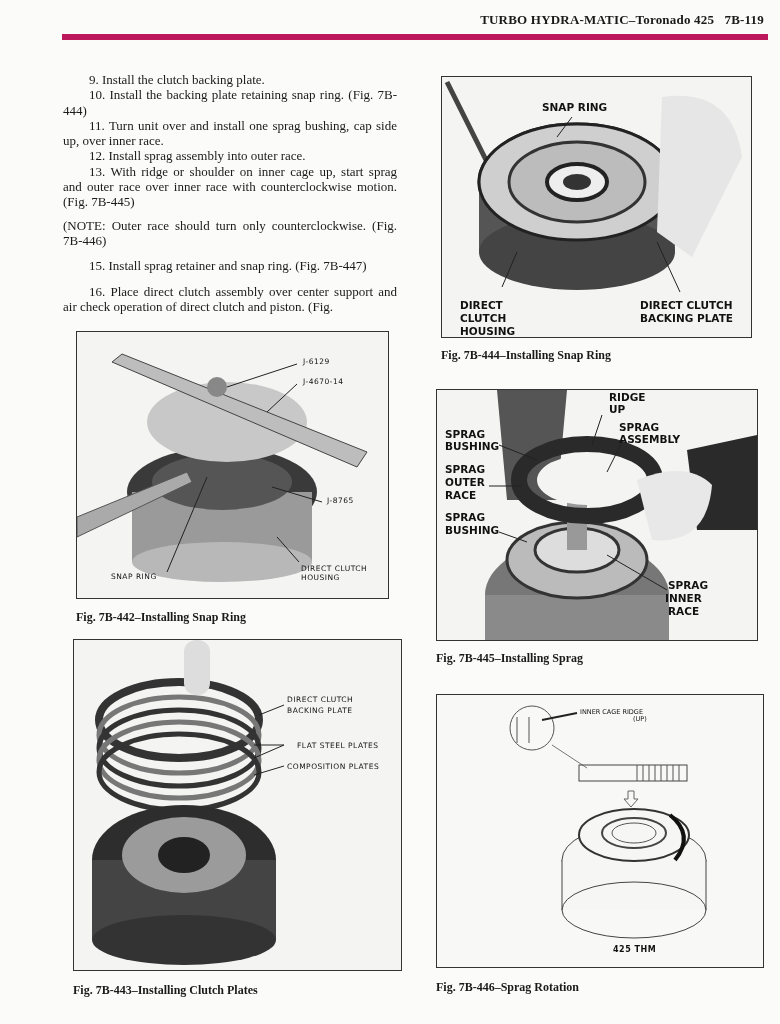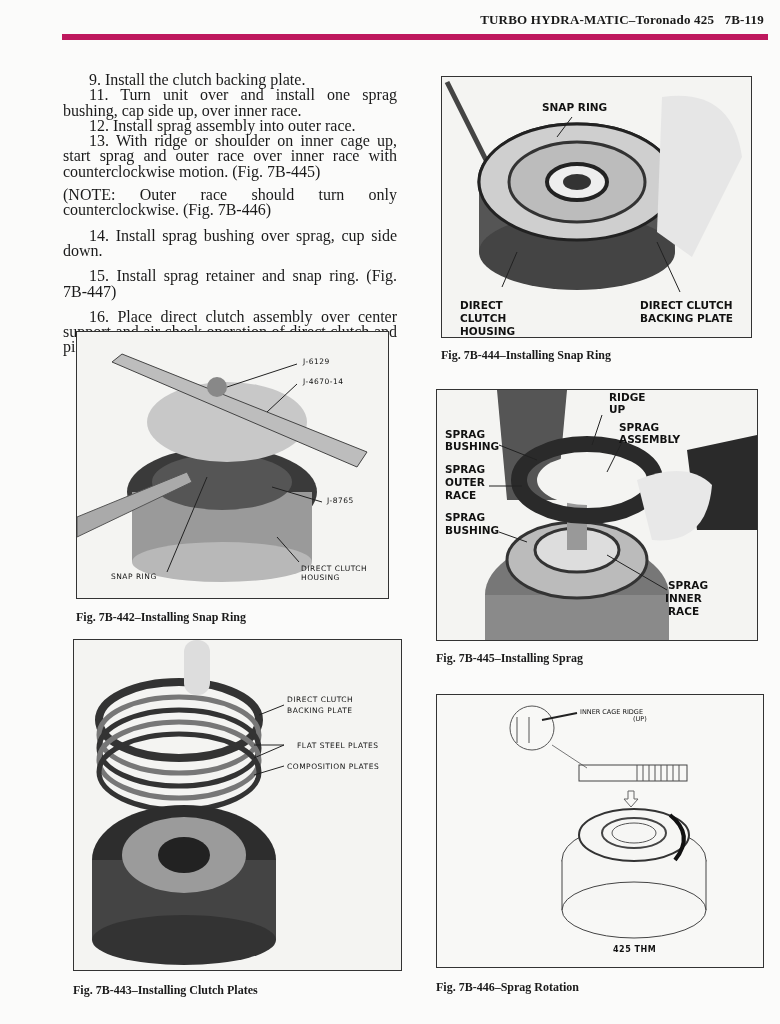--- a/index.html
+++ b/index.html
@@ -11,21 +11,21 @@
   .header {
     position: absolute; left: 62px; top: 0; width: 706px; height: 34px;
     border-bottom: 6px solid #be185d;
   }
   .header-text {
     position: absolute; right: 4px; top: 12px;
     font-size: 13px; font-weight: bold; letter-spacing: 0.2px; white-space: nowrap;
   }
   .body-text {
     position: absolute; left: 63px; top: 72px; width: 334px;
-    font-size: 16px; line-height: 15.3px; text-align: justify;
+    font-size: 13px; line-height: 15.3px; text-align: justify;
   }
   .body-text p { margin: 0; }
   .body-text .ind { text-indent: 26px; }
   .body-text .gap { margin-top: 8px; }
   .body-text .gap2 { margin-top: 10px; }
   .fig { position: absolute; border: 1.5px solid #333; background: #f4f4f2; overflow: hidden; }
   .caption {
     position: absolute; font-size: 12px; font-weight: bold; text-align: left; white-space: nowrap;
   }
   .lbl {
@@ -39,25 +39,25 @@
 <body>
 
 <div class="header">
   <span class="header-text">
     <span>TURBO HYDRA-MATIC–Toronado 425</span>&nbsp;&nbsp;&nbsp;<span>7B-119</span>
   </span>
 </div>
 
 <div class="body-text">
   <p class="ind">9. Install the clutch backing plate.</p>
+  <p class="ind">10. Install the backing plate retaining snap ring. (Fig. 7B-444)</p>
   <p class="ind">11. Turn unit over and install one sprag bushing, cap side up, over inner race.</p>
   <p class="ind">12. Install sprag assembly into outer race.</p>
   <p class="ind">13. With ridge or shoulder on inner cage up, start sprag and outer race over inner race with counterclockwise motion. (Fig. 7B-445)</p>
   <p class="gap">(NOTE: Outer race should turn only counterclockwise. (Fig. 7B-446)</p>
-  <p class="ind gap2">14. Install sprag bushing over sprag, cup side down.</p>
   <p class="ind gap2">15. Install sprag retainer and snap ring. (Fig. 7B-447)</p>
   <p class="ind gap2">16. Place direct clutch assembly over center support and air check operation of direct clutch and piston. (Fig.</p>
 </div>
 
 <div class="fig" style="left:76px; top:331px; width:311px; height:266px;">
   <svg width="311" height="266">
     <ellipse cx="145" cy="160" rx="95" ry="45" fill="#3a3a3a"></ellipse>
     <rect x="55" y="160" width="180" height="70" fill="#9a9a9a"></rect>
     <ellipse cx="145" cy="230" rx="90" ry="20" fill="#b8b8b8"></ellipse>
     <ellipse cx="145" cy="150" rx="70" ry="28" fill="#555"></ellipse>

